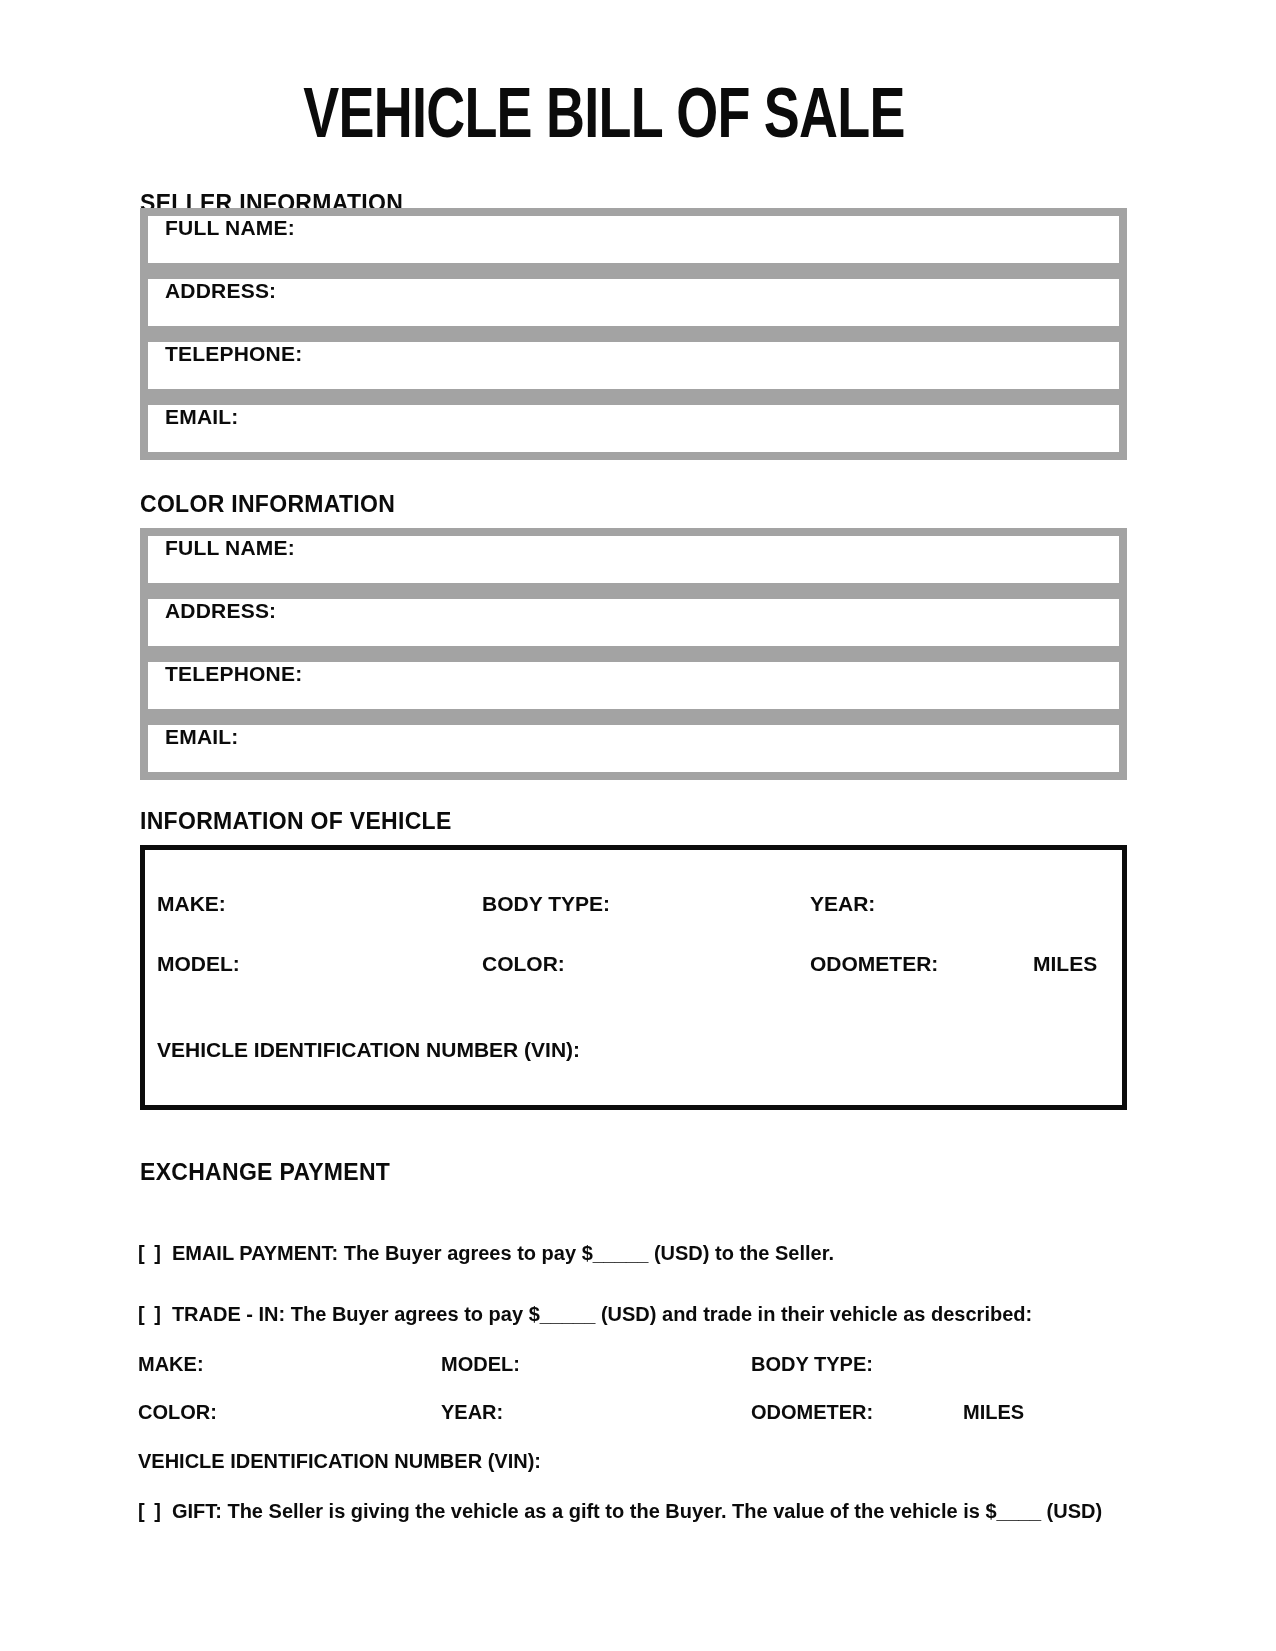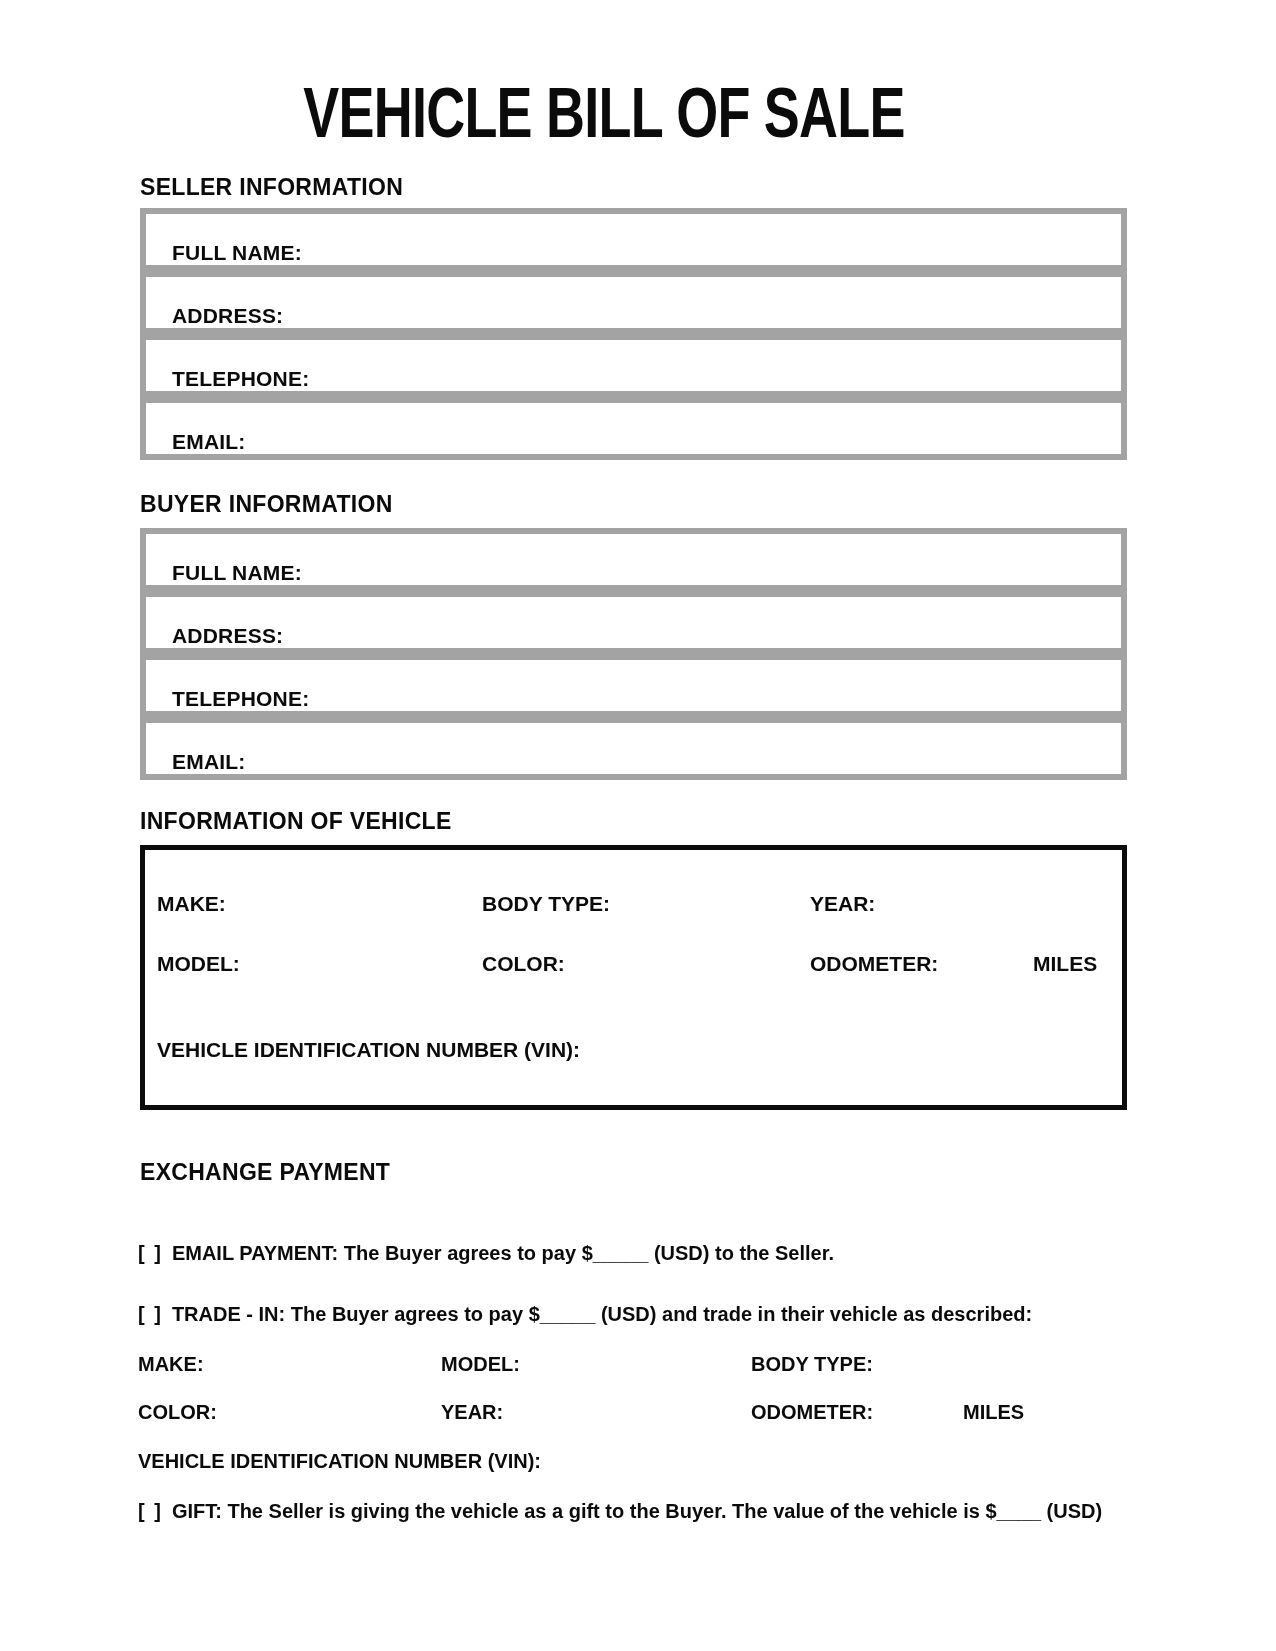--- a/index.html
+++ b/index.html
@@ -26,24 +26,24 @@
     left: 140px;
     font-size: 23px; font-weight: 700;
     letter-spacing: 0.3px; line-height: 28px;
     white-space: nowrap;
   }
 
   .field-box { left: 140px; width: 987px; }
   .field-row {
     box-sizing: border-box;
     height: 63px;
-    border: 6px solid #a3a3a3;
+    border: 8px solid #a3a3a3;
     background: #ffffff;
-    display: flex; align-items: flex-end;
-    padding-left: 26px;
+    display: flex; align-items: flex-start;
+    padding-left: 17px;
   }
   .field-label {
     font-size: 21px; font-weight: 700;
     letter-spacing: 0.2px; white-space: nowrap;
   }
 
   .vehicle-box {
     left: 140px; top: 845px; width: 987px; height: 265px;
     box-sizing: border-box;
     border: 5px solid #0c0c0c;
@@ -71,37 +71,37 @@
     position: absolute; top: 0;
     font-size: 20px; font-weight: 700;
     line-height: 26px; white-space: nowrap;
   }
 </style>
 </head>
 <body>
 
 <div class="abs doc-title">VEHICLE BILL OF SALE</div>
 
-<div class="abs section-heading" style="top:173px;">SELLER INFORMATION</div>
+<div class="abs section-heading" style="top:189px;">SELLER INFORMATION</div>
 <div class="abs field-box" style="top:208px;">
   <div class="field-row">
     <span class="field-label">FULL NAME:</span>
   </div>
   <div class="field-row">
     <span class="field-label">ADDRESS:</span>
   </div>
   <div class="field-row">
     <span class="field-label">TELEPHONE:</span>
   </div>
   <div class="field-row">
     <span class="field-label">EMAIL:</span>
   </div>
 </div>
 
-<div class="abs section-heading" style="top:490px;">BUYER INFORMATION</div>
+<div class="abs section-heading" style="top:490px;">COLOR INFORMATION</div>
 <div class="abs field-box" style="top:528px;">
   <div class="field-row">
     <span class="field-label">FULL NAME:</span>
   </div>
   <div class="field-row">
     <span class="field-label">ADDRESS:</span>
   </div>
   <div class="field-row">
     <span class="field-label">TELEPHONE:</span>
   </div>

